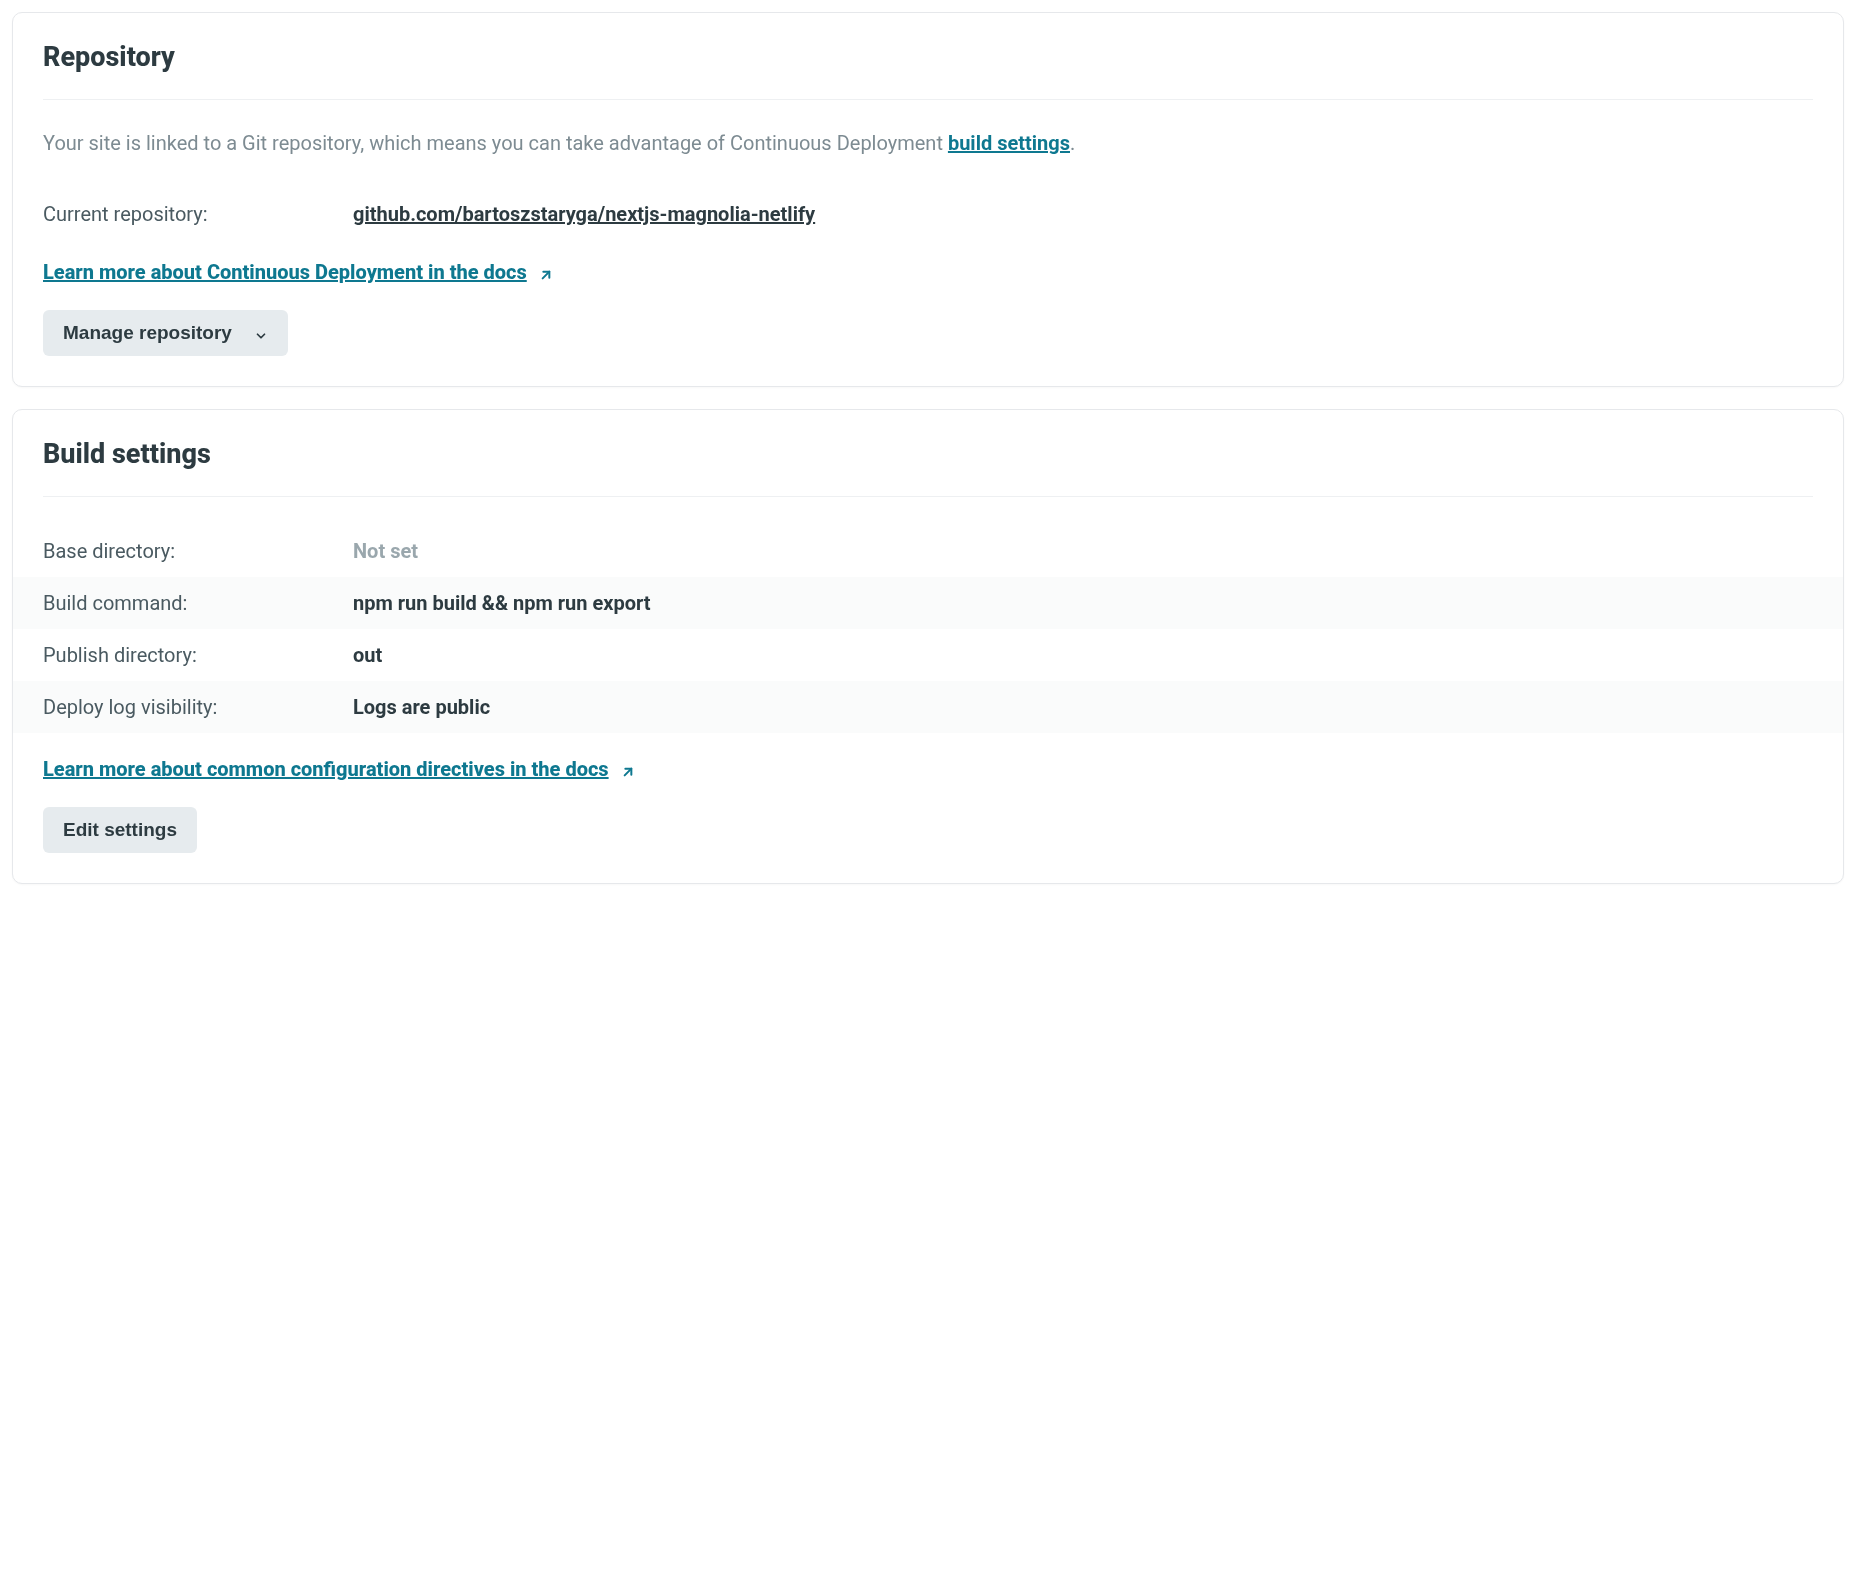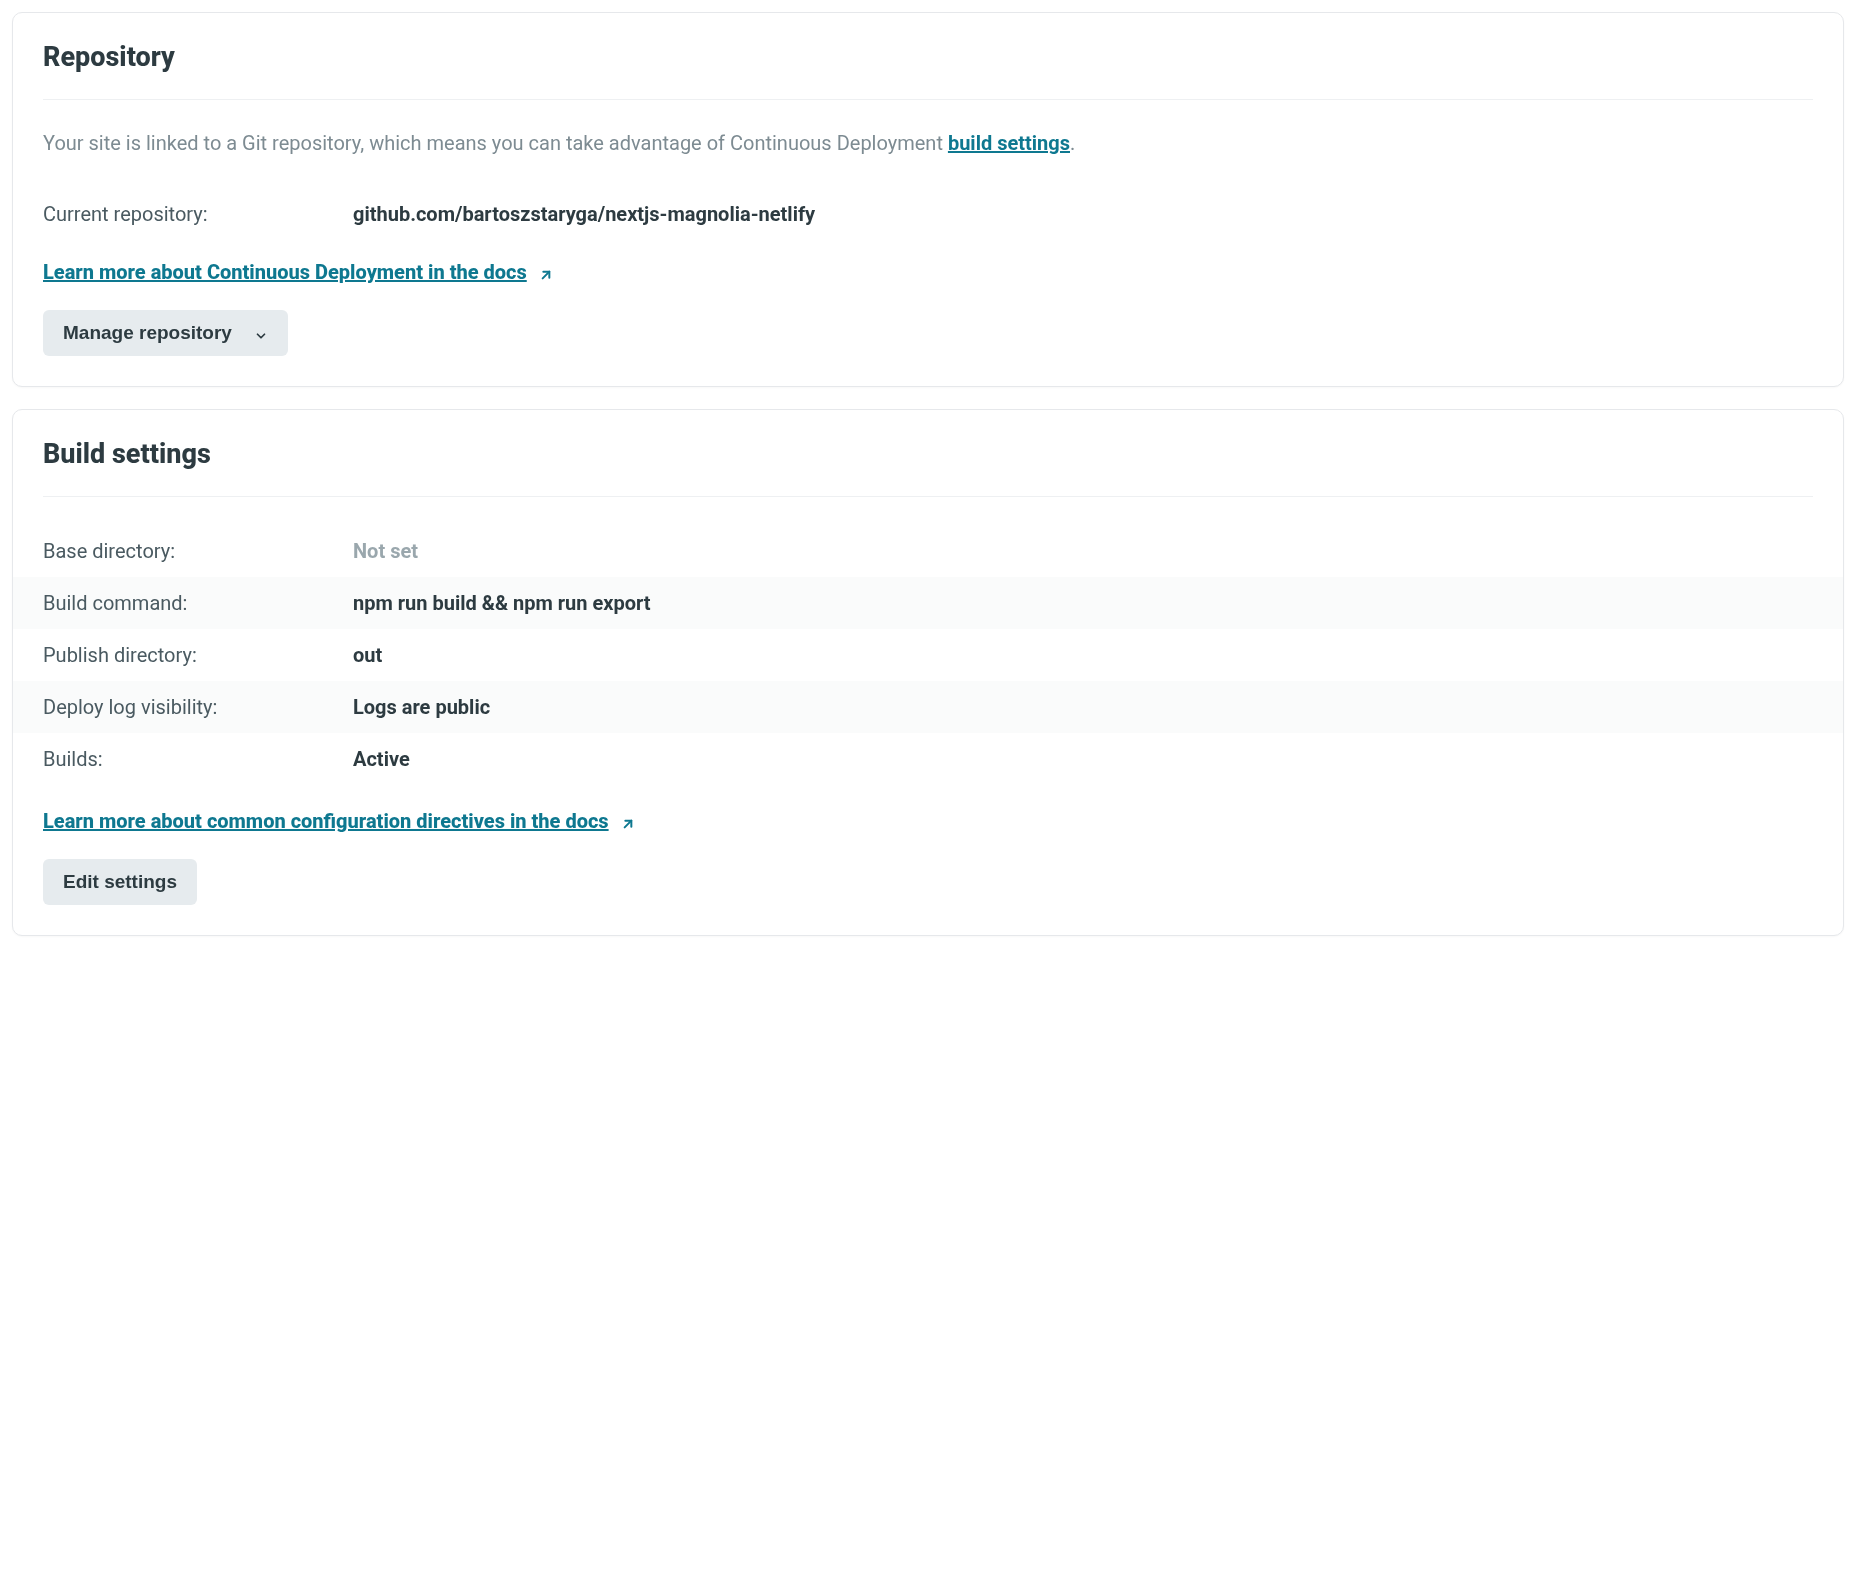--- a/index.html
+++ b/index.html
@@ -52,20 +52,21 @@
       flex-shrink: 0;
       color: #4a5a61;
       font-size: 20px;
     }
     .row-value {
       color: #2d3b41;
       font-weight: 700;
       font-size: 20px;
     }
     .row-value.link {
+      text-decoration: underline;
       cursor: pointer;
     }
     .learn-link-wrap {
       margin-top: 20px;
       margin-bottom: 26px;
     }
     .learn-link {
       color: #0e7890;
       text-decoration: underline;
       font-weight: 800;
@@ -175,24 +176,20 @@
       <div class="settings-value">npm run build &amp;&amp; npm run export</div>
     </div>
     <div class="settings-row">
       <div class="settings-label">Publish directory:</div>
       <div class="settings-value">out</div>
     </div>
     <div class="settings-row">
       <div class="settings-label">Deploy log visibility:</div>
       <div class="settings-value">Logs are public</div>
     </div>
-    <div class="settings-row">
-      <div class="settings-label">Builds:</div>
-      <div class="settings-value">Active</div>
-    </div>
   </div>
 
   <div class="learn-link-wrap">
     <a class="learn-link">
       <span>Learn more about common configuration directives in the docs</span>
       <span class="ext-icon">
         <svg viewBox="0 0 24 24" fill="none" stroke="#0e7890" stroke-width="3" stroke-linecap="round" stroke-linejoin="round">
             <line x1="7" y1="17" x2="17" y2="7"></line>
             <polyline points="8 7 17 7 17 16"></polyline>
           </svg>

